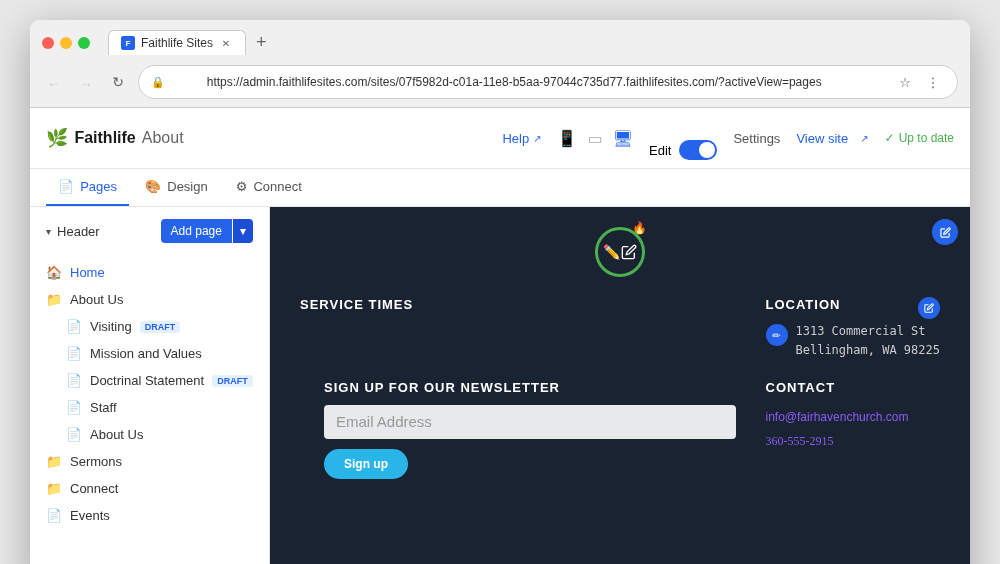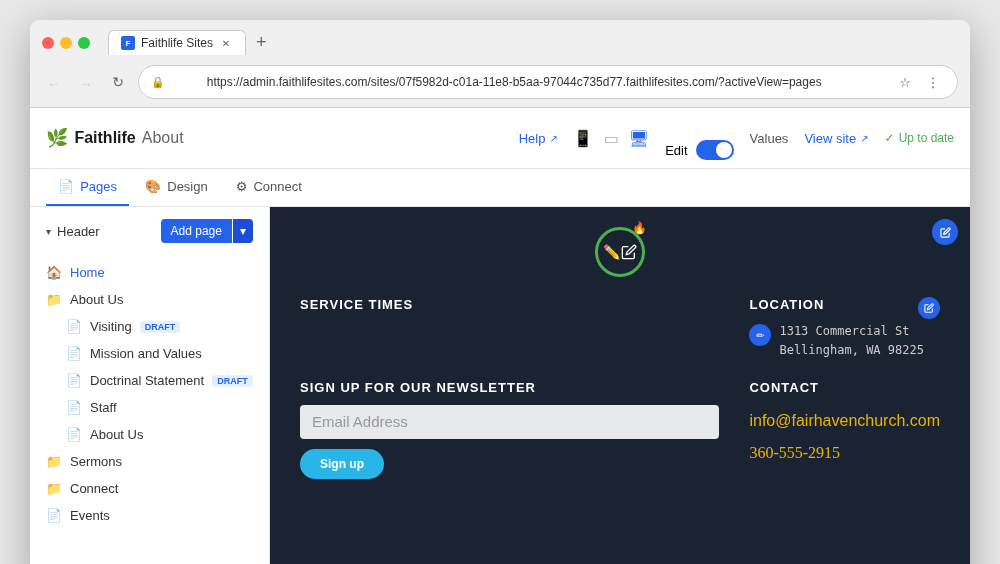--- a/index.html
+++ b/index.html
@@ -260,21 +260,21 @@
 
     .preview-btn {
       font-size: 13px;
       color: #555;
       cursor: pointer;
     }
 
     .view-site-btn {
       display: flex;
       align-items: center;
-      gap: 4px;
+      gap: 12px;
       font-size: 13px;
       color: #2563eb;
       cursor: pointer;
     }
 
     .up-to-date {
       display: flex;
       align-items: center;
       gap: 4px;
       font-size: 12px;
@@ -527,20 +527,21 @@
       display: flex;
       align-items: center;
       justify-content: center;
       color: white;
       font-size: 10px;
       cursor: pointer;
     }
 
     .newsletter-section {
       grid-column: 1;
+      margin-left: 24px;
     }
 
     .contact-section {
       grid-column: 2;
     }
 
     .email-input-area {
       background: rgba(255,255,255,0.9);
       border-radius: 4px;
       padding: 8px 12px;
@@ -557,22 +558,22 @@
       color: white;
       border: none;
       border-radius: 20px;
       padding: 8px 20px;
       font-size: 12px;
       font-weight: 600;
       cursor: pointer;
     }
 
     .contact-info {
-      font-size: 16px;
-      color: #eab308;
+      font-size: 12px;
+      color: #8b5cf6;
       line-height: 2;
     }
 
     .contact-email {
       display: block;
     }
 
     .contact-phone {
       display: block;
       font-family: Liberation Serif, serif;
@@ -632,21 +633,21 @@
           <span class="device-icon">📱</span>
           <span class="device-icon">▭</span>
           <span class="device-icon active">🖥</span>
         </div>
         <div class="edit-toggle">
           <span>Edit</span>
           <div class="toggle-switch">
             <div class="toggle-knob"></div>
           </div>
         </div>
-        <span class="preview-btn">Values</span>
+        <span class="preview-btn">Settings</span>
         <span class="view-site-btn">
           <span>View site</span>
           <span style="font-size:10px;">↗</span>
         </span>
         <div class="up-to-date">
           <span>✓</span>
           <span>Up to date</span>
         </div>
       </div>
     </div>

